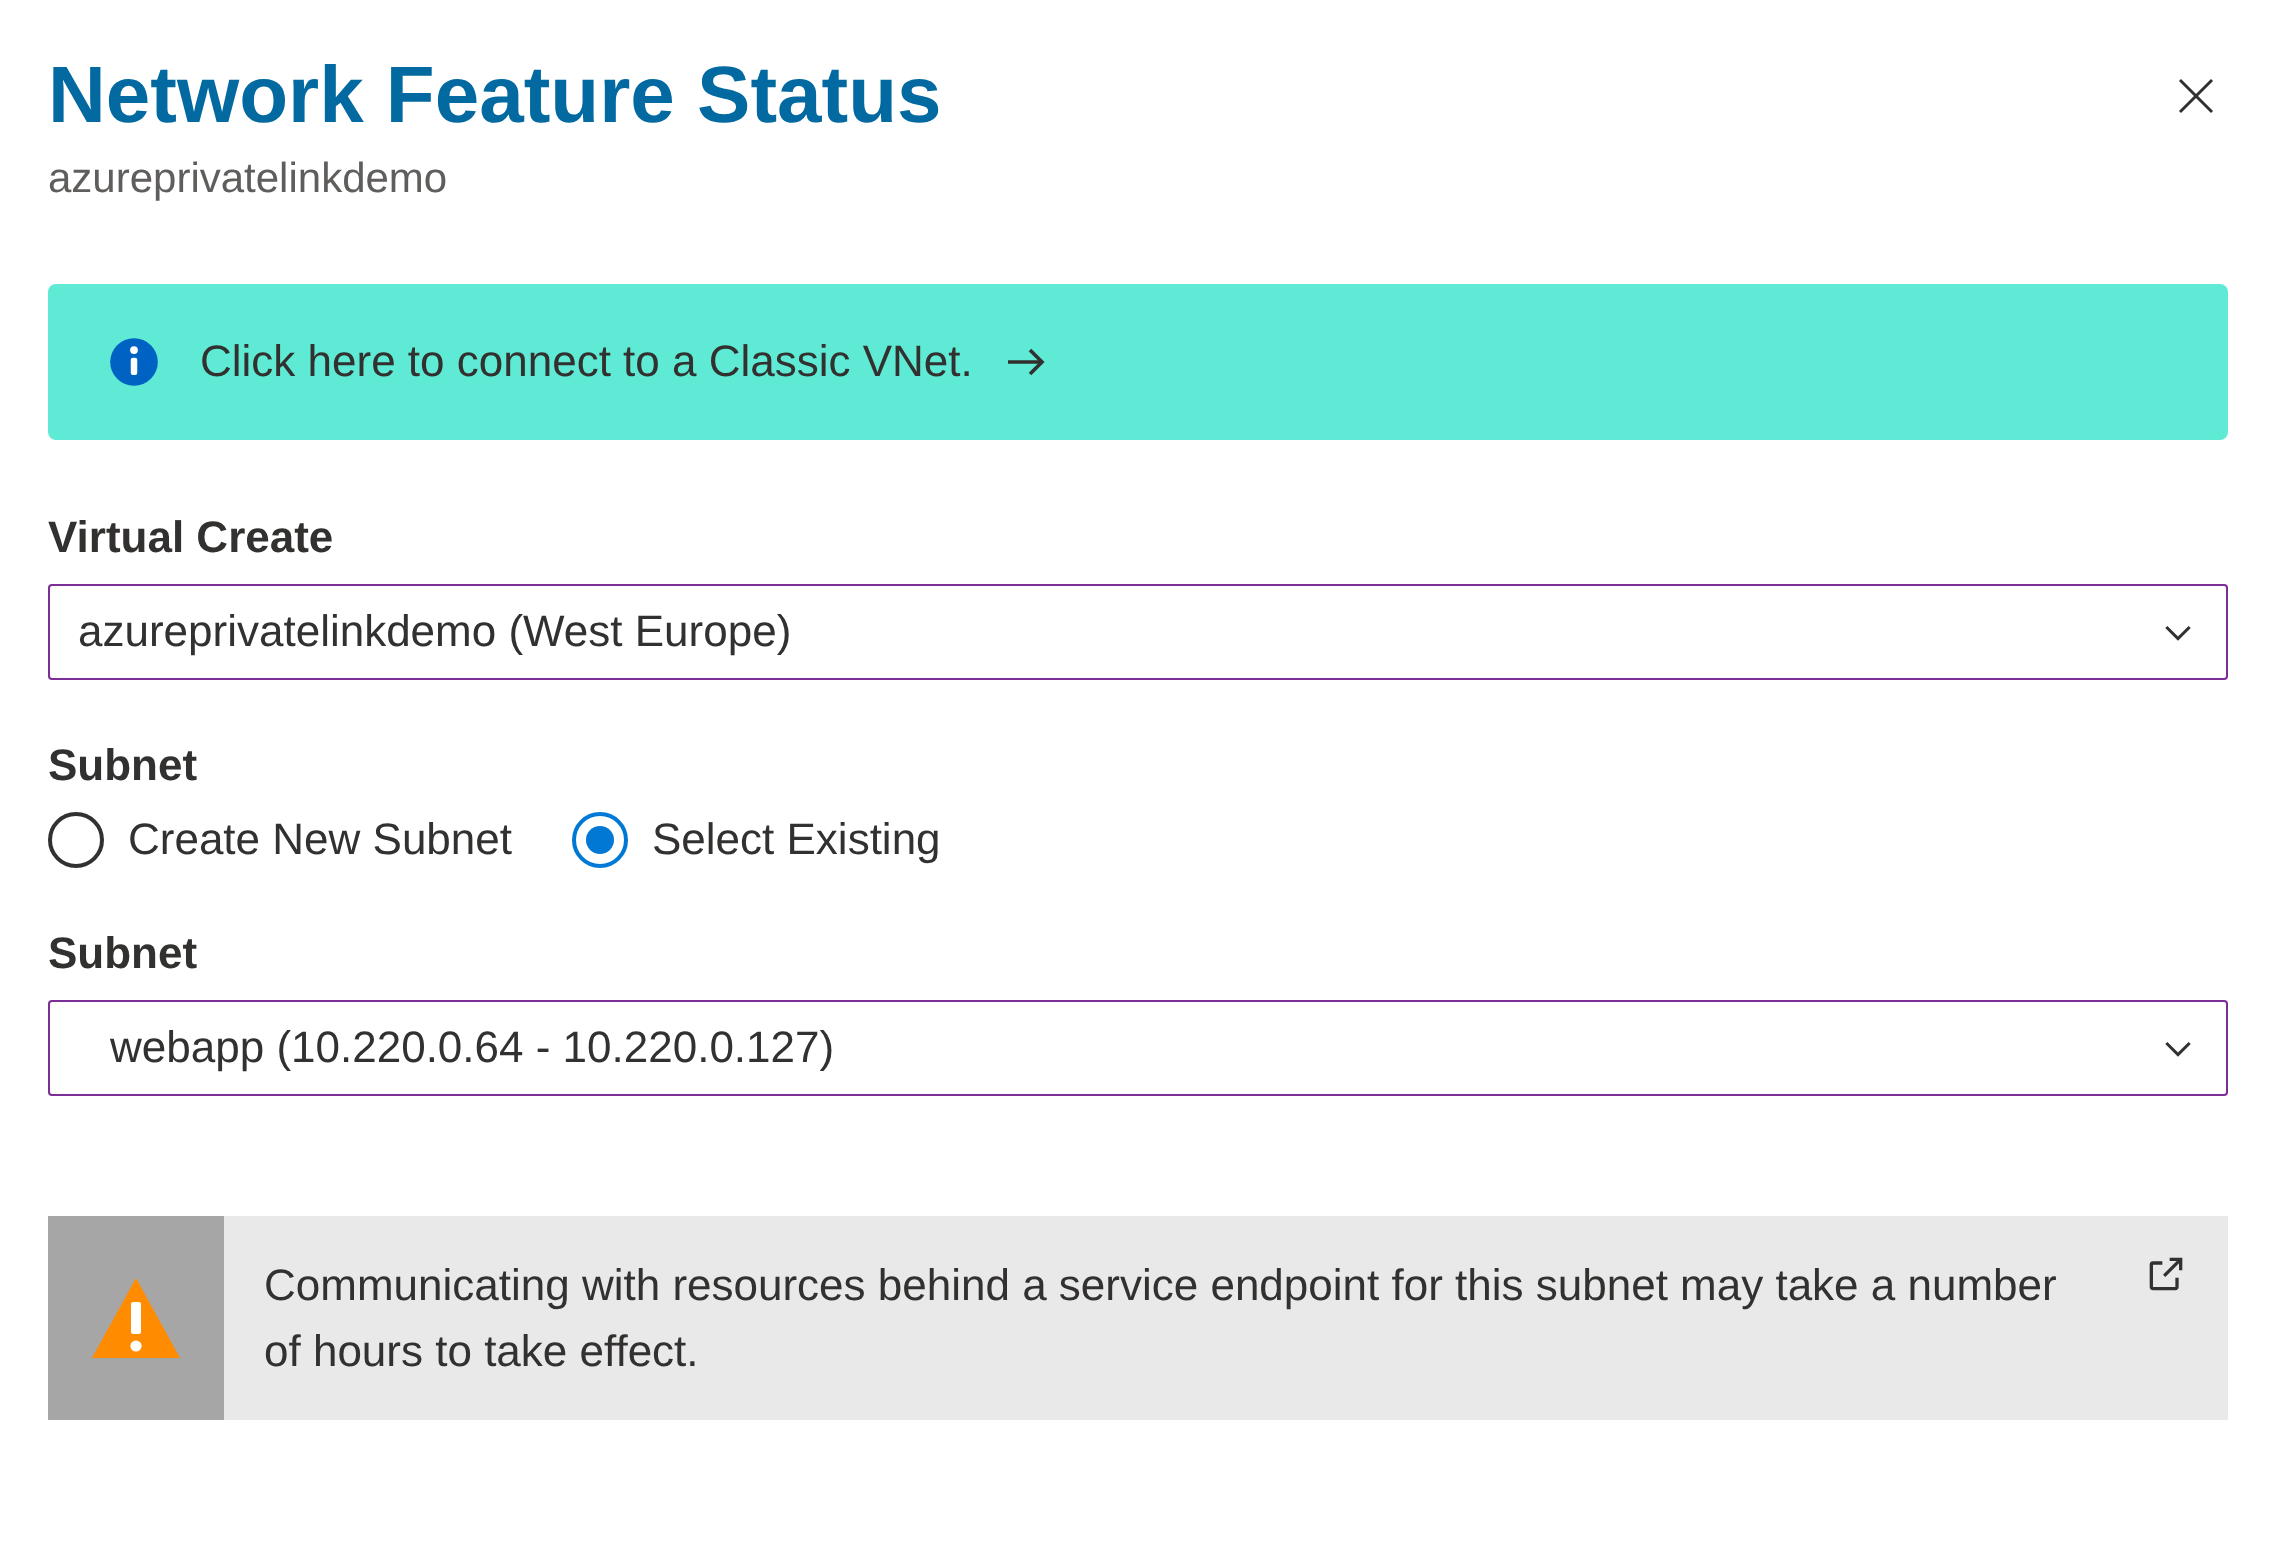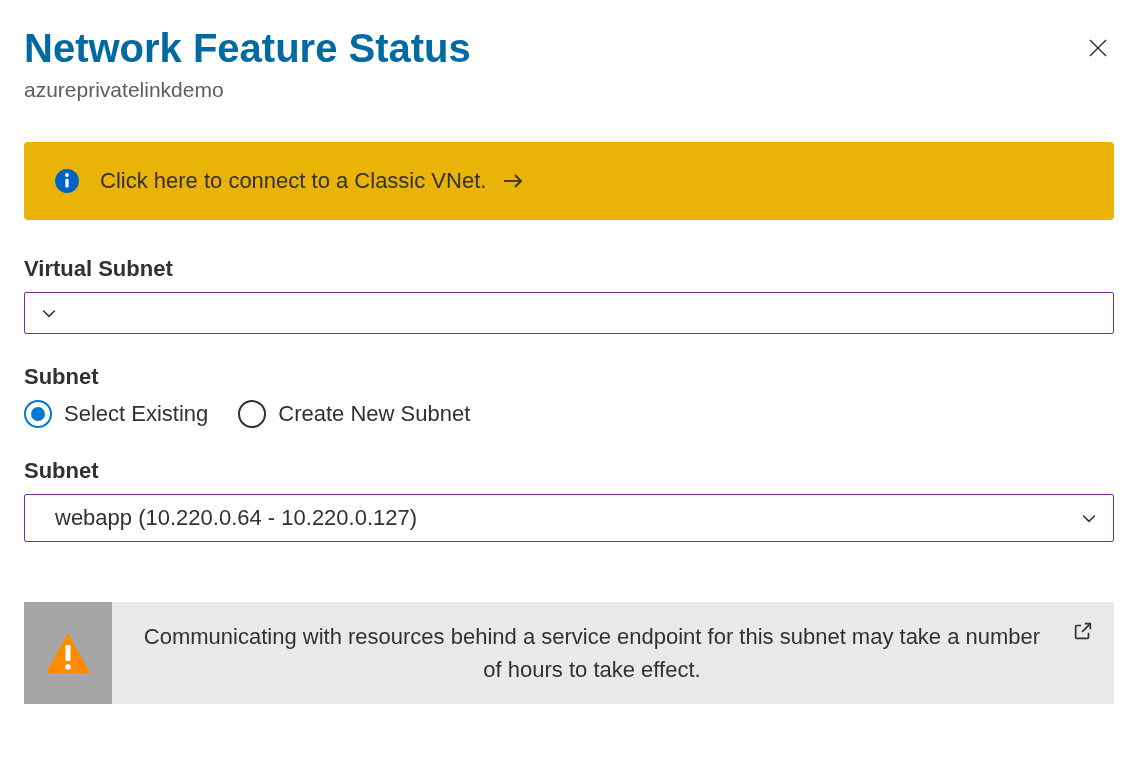--- a/index.html
+++ b/index.html
@@ -40,21 +40,21 @@
       display: flex;
       align-items: center;
       justify-content: center;
       margin-top: 8px;
     }
     .close-btn svg {
       width: 24px;
       height: 24px;
     }
     .info-banner {
-      background: #eab308;
+      background: #5eead4;
       border-radius: 4px;
       padding: 26px 30px;
       display: flex;
       align-items: center;
       gap: 20px;
       margin-bottom: 36px;
       cursor: pointer;
     }
     .info-icon {
       width: 26px;
@@ -132,21 +132,20 @@
     .radio-label {
       font-size: 22px;
       color: #323130;
     }
     .warning-banner {
       background: #e9e9e9;
       display: flex;
       align-items: flex-start;
       gap: 0;
       margin-top: 60px;
-      text-align: center;
     }
     .warning-icon-box {
       background: #a6a6a6;
       padding: 20px;
       display: flex;
       align-items: center;
       justify-content: center;
       flex-shrink: 0;
       align-self: stretch;
     }
@@ -199,40 +198,41 @@
     <circle cx="12" cy="6.5" r="1.8" fill="#ffffff"></circle>
   </svg>
   <span class="info-text">Click here to connect to a Classic VNet.</span>
   <svg class="arrow-icon" viewBox="0 0 24 24" fill="none" stroke="#323130" stroke-width="1.8">
     <line x1="3" y1="12" x2="20" y2="12"></line>
     <polyline points="14,6 20,12 14,18"></polyline>
   </svg>
 </div>
 
 <div class="field-group">
-  <label class="field-label">Virtual Subnet</label>
+  <label class="field-label">Virtual Create</label>
   <div class="select-box">
+    <span>azureprivatelinkdemo (West Europe)</span>
     <svg class="chevron-down" viewBox="0 0 24 24" fill="none" stroke="#323130" stroke-width="1.8">
       <polyline points="5,9 12,16 19,9"></polyline>
     </svg>
   </div>
 </div>
 
 <div class="field-group">
   <label class="field-label">Subnet</label>
   <div class="radio-group">
+    <div class="radio-option">
+      <div class="radio-circle"></div>
+      <span class="radio-label">Create New Subnet</span>
+    </div>
     <div class="radio-option">
       <div class="radio-circle selected">
         <div class="radio-inner"></div>
       </div>
       <span class="radio-label">Select Existing</span>
-    </div>
-    <div class="radio-option">
-      <div class="radio-circle"></div>
-      <span class="radio-label">Create New Subnet</span>
     </div>
   </div>
 </div>
 
 <div class="field-group">
   <label class="field-label">Subnet</label>
   <div class="select-box">
     <span>
       <span class="subnet-name">webapp</span>
       <span class="subnet-range">(10.220.0.64 - 10.220.0.127)</span>

